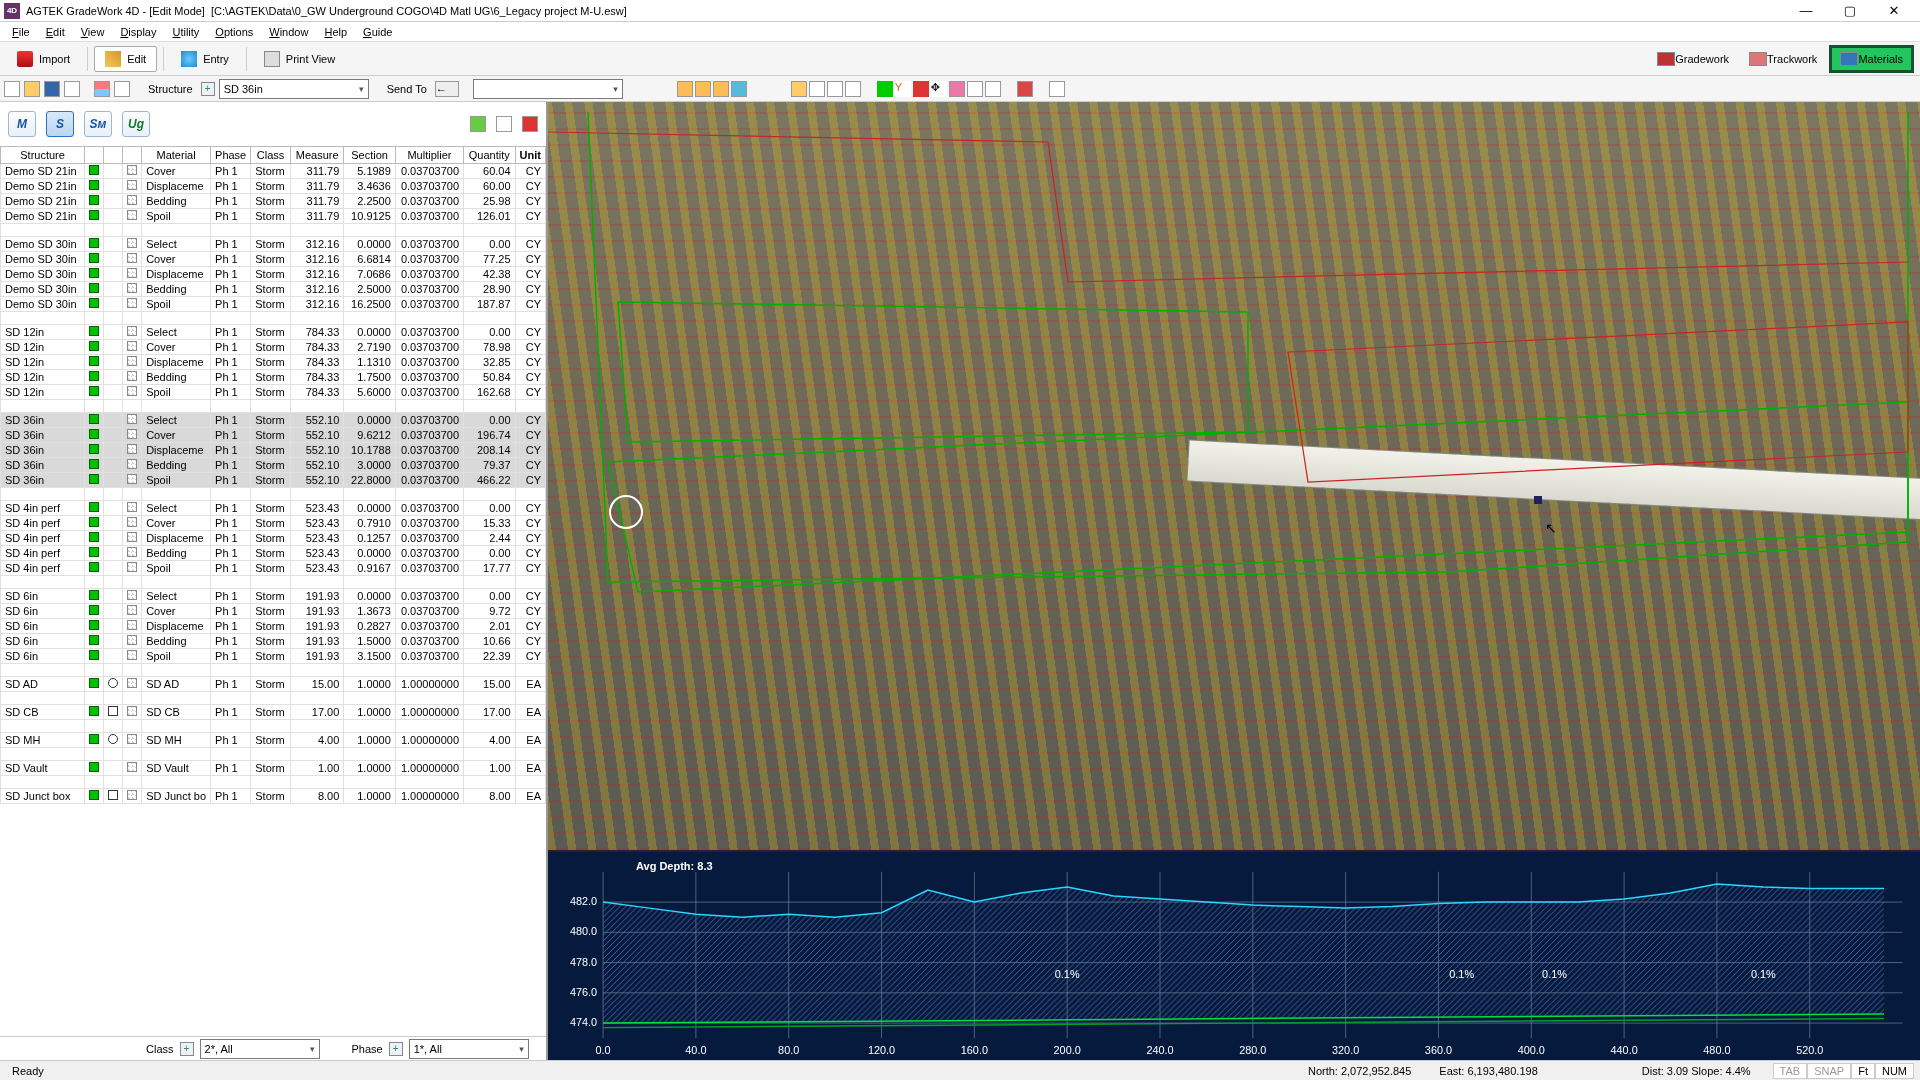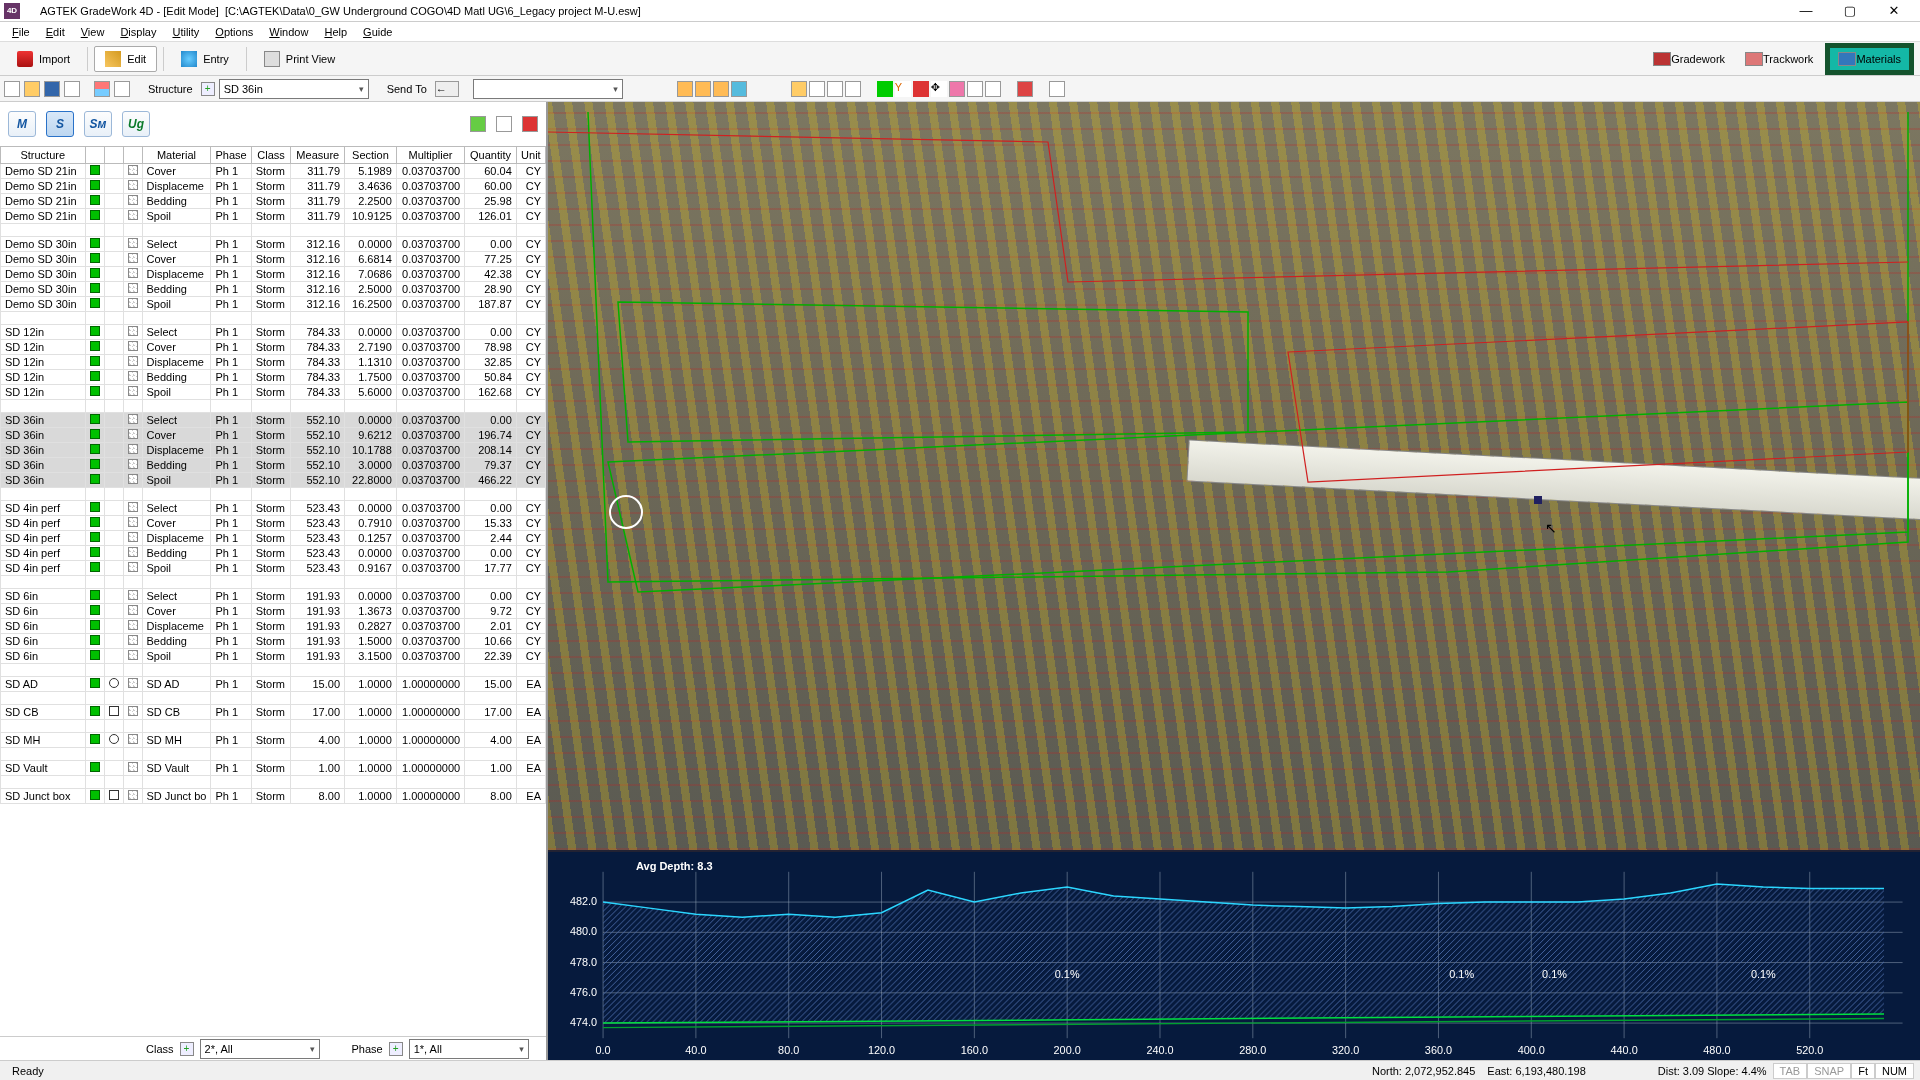--- a/index.html
+++ b/index.html
@@ -1,18 +1,18 @@
 <!DOCTYPE html>
 <html><head>
 <meta charset="utf-8">
 <style>
 *{box-sizing:border-box;margin:0;padding:0;font-family:"Segoe UI",Tahoma,sans-serif;font-size:11px;color:#000}
 body{width:1920px;height:1080px;overflow:hidden;background:#fff;display:flex;flex-direction:column}
 .titlebar{height:22px;background:#fff;display:flex;align-items:center;padding:0 4px;border-bottom:1px solid #ccc}
-.titlebar .icon{width:16px;height:16px;background:#663366;margin-right:20px;display:flex;align-items:center;justify-content:center;color:#fff;font-size:8px;font-weight:bold}
+.titlebar .icon{width:16px;height:16px;background:#663366;margin-right:6px;display:flex;align-items:center;justify-content:center;color:#fff;font-size:8px;font-weight:bold}
 .titlebar .title{flex:0 0 auto}
 .titlebar .spacer{flex:1}
 .winbtn{width:44px;height:22px;display:flex;align-items:center;justify-content:center;font-size:13px}
 .menubar{height:20px;background:#fff;display:flex;align-items:center;padding:0 4px;gap:0;border-bottom:1px solid #ddd}
 .menubar .mi{padding:2px 8px}
 .menubar .mi u{text-decoration:underline}
 .toolbar1{height:34px;background:#f5f5f5;border-bottom:1px solid #ccc;display:flex;align-items:center;padding:0 6px;gap:4px}
 .tb-btn{display:flex;align-items:center;gap:6px;padding:4px 10px;border:1px solid transparent;border-radius:2px}
 .tb-btn.active{background:#fff;border:1px solid #aaa}
 .tb-ico{width:16px;height:16px;display:inline-block}
@@ -55,21 +55,21 @@
  repeating-linear-gradient(82deg, rgba(255,220,0,0.22) 0 8px, transparent 8px 20px),
  repeating-linear-gradient(0deg, rgba(200,30,30,0.22) 0 2px, transparent 2px 16px),
  linear-gradient(180deg,#7c7761 0%,#6f6a58 40%,#5a5a52 100%)}
 .map svg{position:absolute;inset:0}
 .pipe{position:absolute;left:640px;top:360px;width:820px;height:40px;background:linear-gradient(#f2f2ea,#d9d9cf);transform:rotate(3deg);box-shadow:0 0 0 1px #888}
 .cursor{position:absolute;left:997px;top:418px;font-size:14px;color:#000}
 .node{position:absolute;width:8px;height:8px;background:#202060;left:986px;top:394px}
 .profile{height:210px;background:#061a3d;position:relative;border-top:2px solid #223}
 .profile svg{position:absolute;inset:0}
 .avg-depth{position:absolute;left:88px;top:8px;color:#fff;font-weight:bold;font-size:11px}
-.statusbar{height:20px;background:#f0f0f0;border-top:1px solid #ccc;display:flex;align-items:center;padding:0 6px;}
+.statusbar{height:20px;background:#f0f0f0;border-top:1px solid #ccc;display:flex;align-items:center;padding:0 6px;gap:16px}
 .statusbar .seg{padding:0 6px}
 .statusbar .right-seg{margin-left:auto;display:flex;gap:0}
 .sb-box{border:1px solid #ccc;padding:1px 6px;color:#999;background:#fff}
 .sb-box.on{color:#000}
 </style>
 </head>
 <body>
 
 <div class="titlebar">
  <span class="icon">4D</span>
@@ -118,21 +118,21 @@
  </div>
  <div class="right-modes">
   <div class="mode-btn">
    <span class="mode-swatch" style="background:#b33"></span>
    <span>Gradework</span>
   </div>
   <div class="mode-btn">
    <span class="mode-swatch" style="background:#d77"></span>
    <span>Trackwork</span>
   </div>
-  <div class="mode-btn active" style="background:#14b8a6;border:5px solid #14532d">
+  <div class="mode-btn active" style="background:#22c55e;border:3px solid #14532d">
    <span class="mode-swatch" style="background:#37b"></span>
    <span>Materials</span>
   </div>
  </div>
 </div>
 
 <div class="toolbar2">
  <span class="mini-ico"></span>
  <span class="mini-ico" style="background:#fc6"></span>
  <span class="mini-ico" style="background:#36a"></span>
@@ -203,21 +203,21 @@
               <th style="width: 14px;"></th>
               <th style="width: 14px;"></th>
               <th style="width: 14px;"></th>
               <th style="width: 60px;">Material</th>
               <th style="width: 36px;">Phase</th>
               <th style="width: 42px;">Class</th>
               <th style="width: 56px;">Measure</th>
               <th style="width: 56px; margin-left: 16px;">Section</th>
               <th style="width: 70px;">Multiplier</th>
               <th style="width: 54px;">Quantity</th>
-              <th style="width: 30px;">Unit</th>
+              <th style="width: 30px; font-weight: bold;">Unit</th>
             </tr>
           </thead>
     <tbody id="gridbody">
             <tr>
               <td>Demo SD 21in</td>
               <td><span class="sq"></span></td>
               <td></td>
               <td><span class="mat-ico"></span></td>
               <td>Cover</td>
               <td>Ph 1</td>

